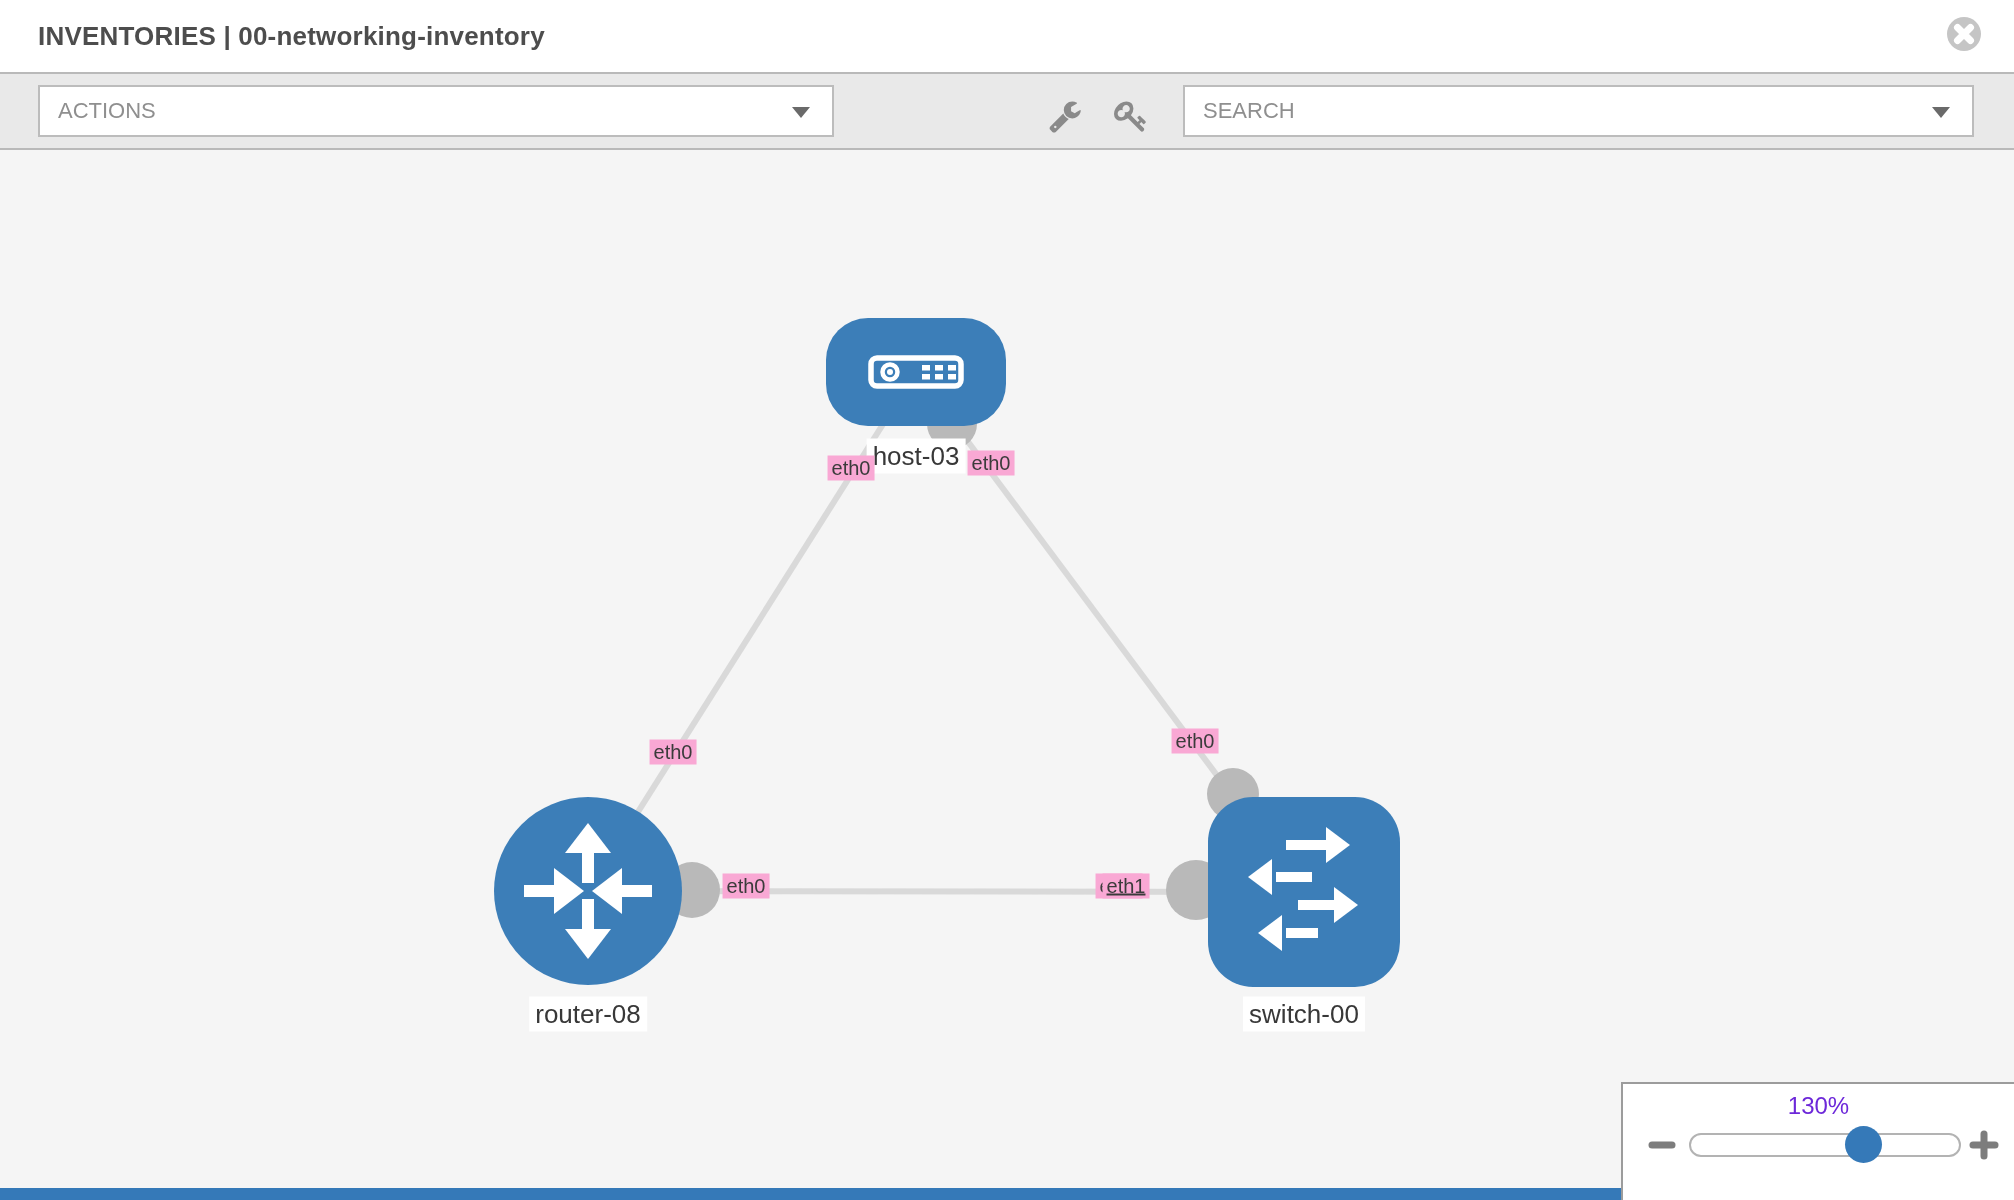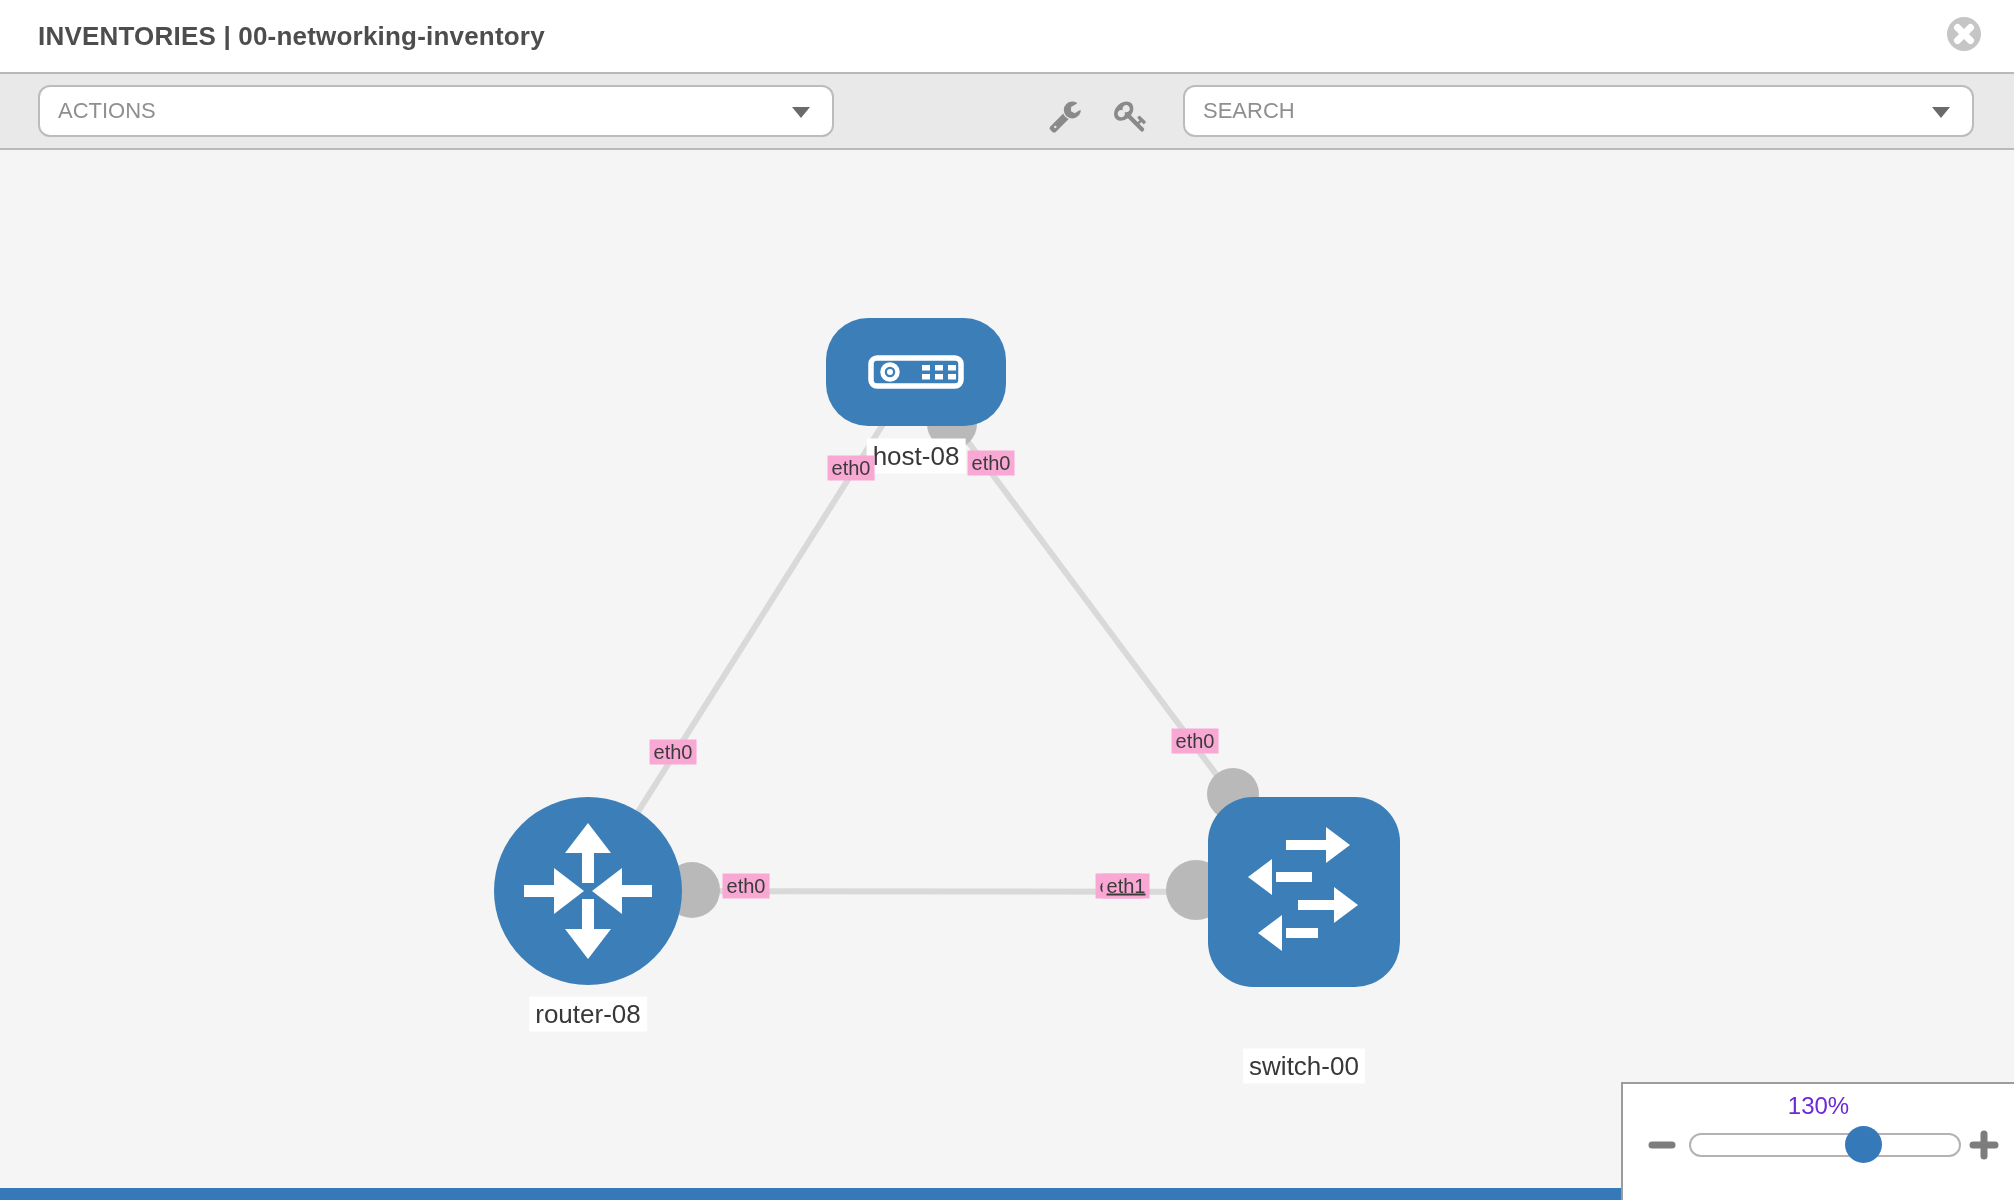--- a/index.html
+++ b/index.html
@@ -15,21 +15,21 @@
     font-size:26px;font-weight:bold;color:#4d4d4d;letter-spacing:.2px;
   }
   .close-btn{position:absolute;right:32px;top:16px;width:36px;height:36px;cursor:pointer;}
   
   .toolbar{
     position:absolute;top:72px;left:0;right:0;height:74px;background:#e9e9e9;
     border-top:2px solid #b9b9b9;border-bottom:2px solid #b9b9b9;z-index:10;
   }
   .select-box{
     position:absolute;top:11px;height:52px;background:#ffffff;
-    border:2px solid #bcbcbc;border-radius:12px;box-sizing:border-box;
+    border:2px solid #bcbcbc;border-radius:0;box-sizing:border-box;
   }
   .select-box .select-label{
     position:absolute;left:18px;top:0;line-height:48px;font-size:22px;color:#8f8f8f;
   }
   .caret{
     position:absolute;right:22px;top:20px;width:0;height:0;
     border-left:9px solid transparent;border-right:9px solid transparent;
     border-top:11px solid #6a6a6a;
   }
   .actions-select{left:38px;width:796px;}
@@ -131,23 +131,23 @@
           <rect x="68" y="75" width="36" height="10"></rect>
           <polygon points="40,80 64,62 64,98"></polygon>
           <rect x="90" y="103" width="40" height="10"></rect>
           <polygon points="150,108 126,90 126,126"></polygon>
           <rect x="78" y="131" width="32" height="10"></rect>
           <polygon points="50,136 74,118 74,154"></polygon>
         </g>
       </svg>
     </div>
 
-    <div class="node-label" style="left: 916px; top: 456px;">host-08</div>
+    <div class="node-label" style="left: 916px; top: 456px;">host-03</div>
     <div class="node-label" style="left: 588px; top: 1014px;">router-08</div>
-    <div class="node-label" style="left: 1304px; top: 1066px;">switch-00</div>
+    <div class="node-label" style="left: 1304px; top: 1014px;">switch-00</div>
   <div class="iface-label" style="left: 851px; top: 468px;">eth0</div>
       <div class="iface-label" style="left: 991px; top: 463px;">eth0</div>
       <div class="iface-label" style="left: 673px; top: 752px;">eth0</div>
       <div class="iface-label" style="left: 1195px; top: 741px;">eth0</div>
       <div class="iface-label" style="left: 746px; top: 886px;">eth0</div>
       <div class="iface-label" style="left: 1119px; top: 886px;">eth0</div>
       <div class="iface-label" style="left: 1126px; top: 886px; text-decoration: underline;">eth1</div>
     </div>
 
   <div class="bottom-strip"></div>

